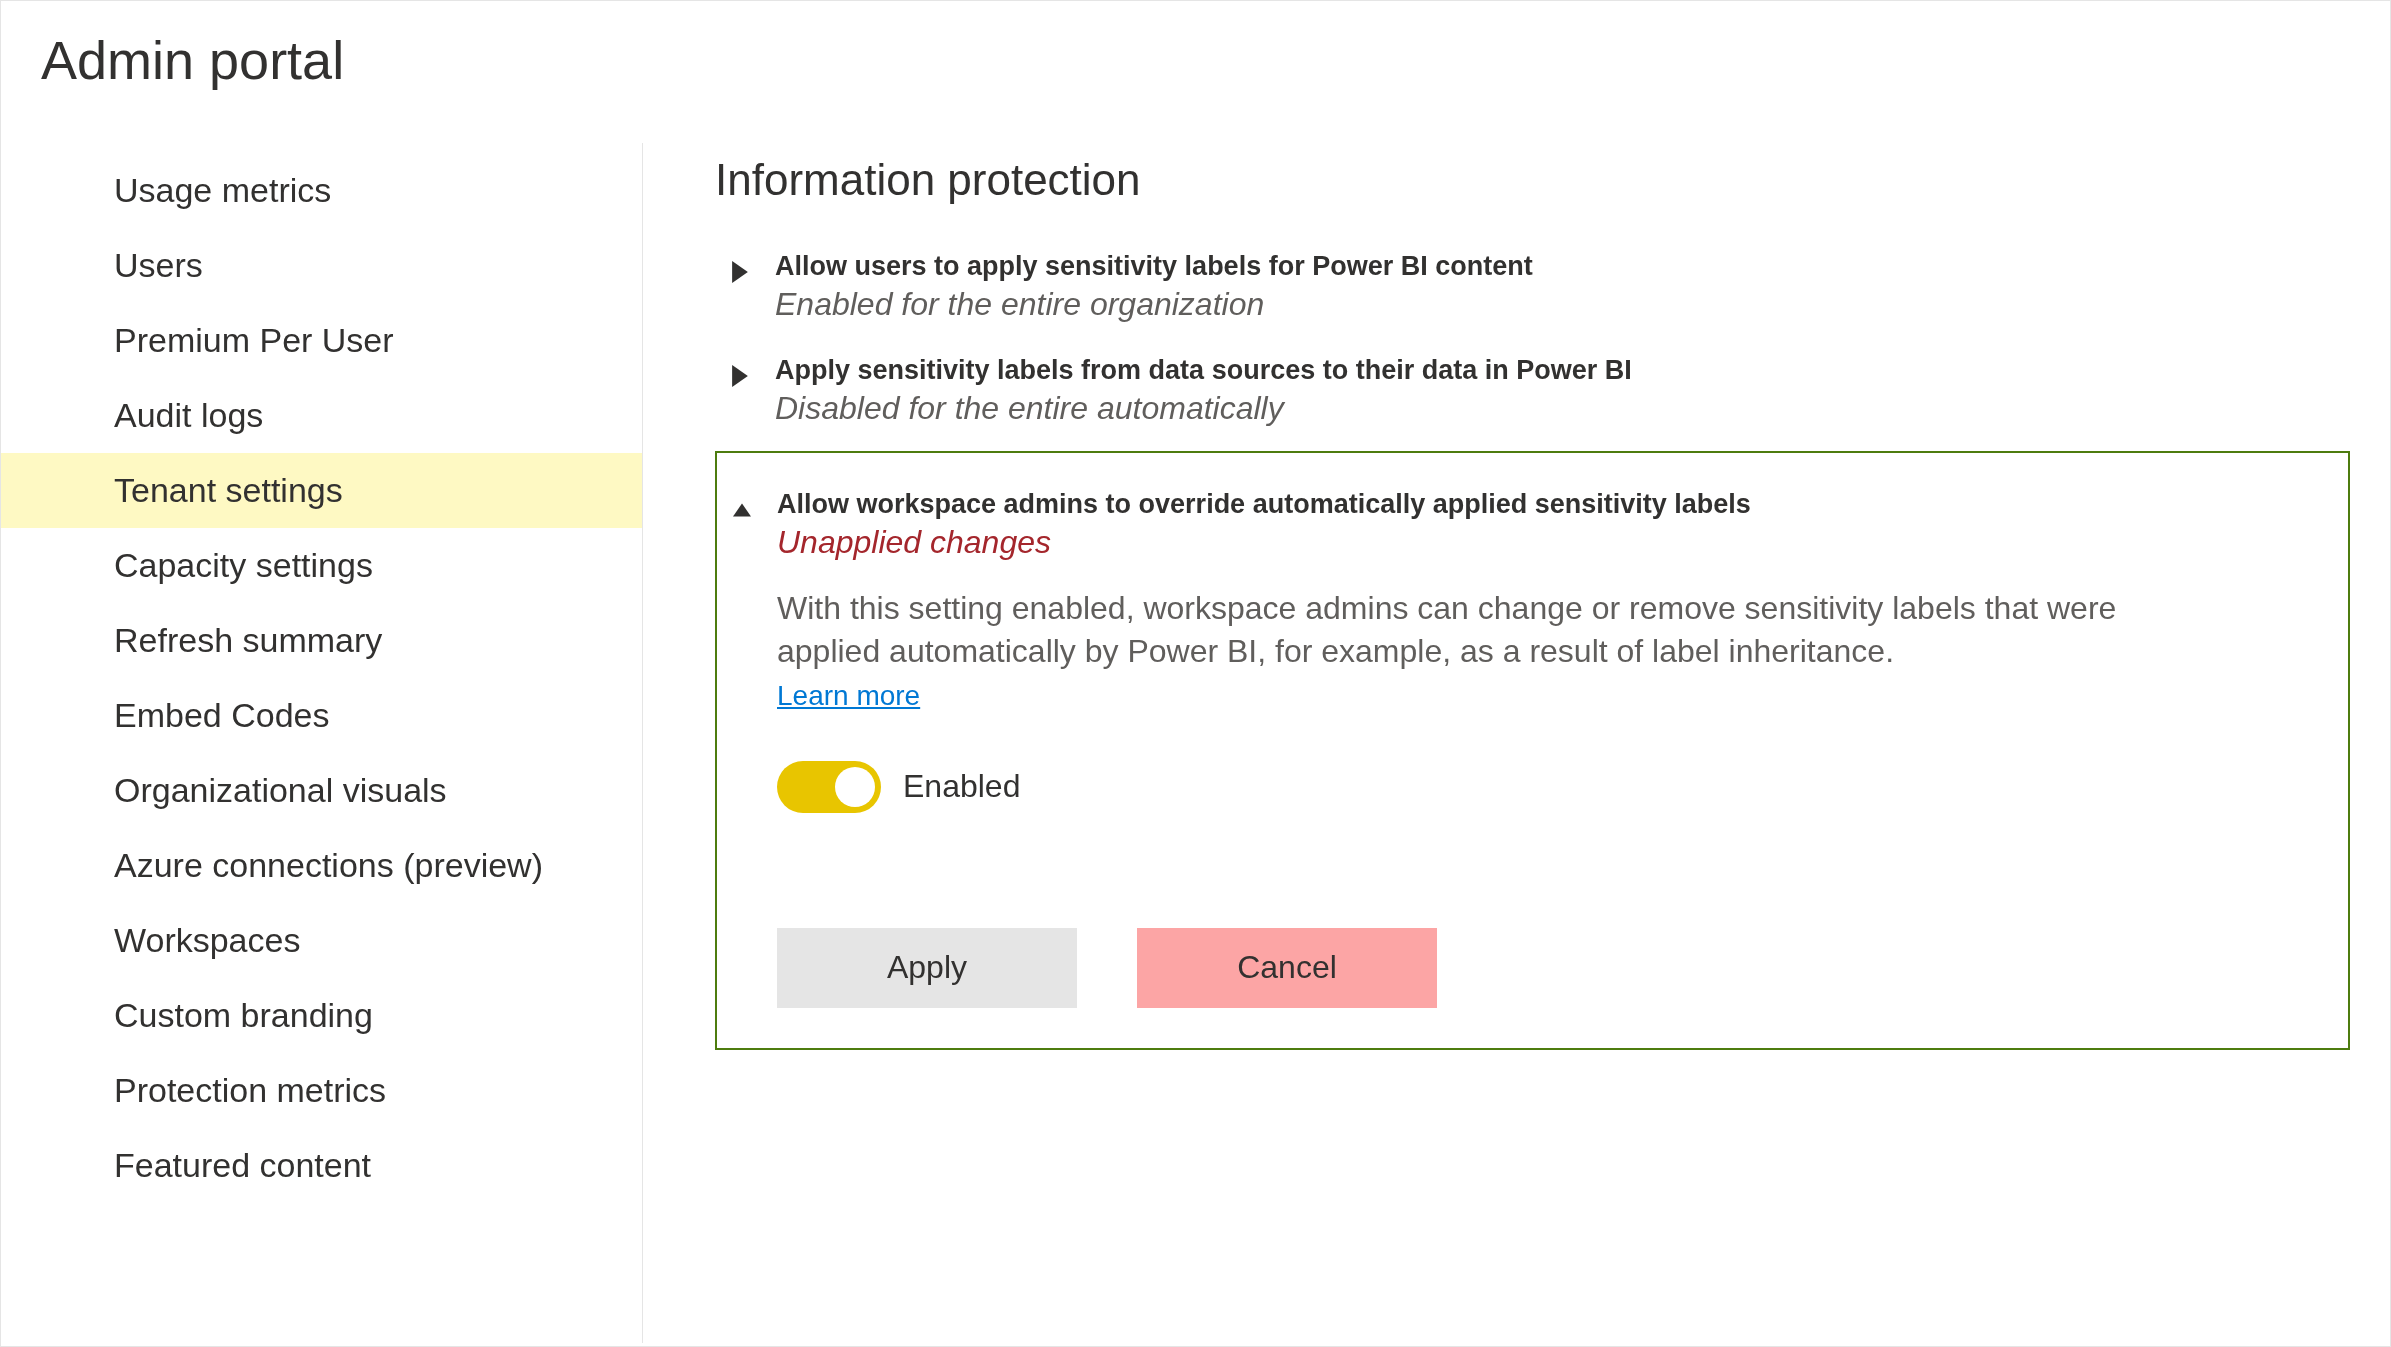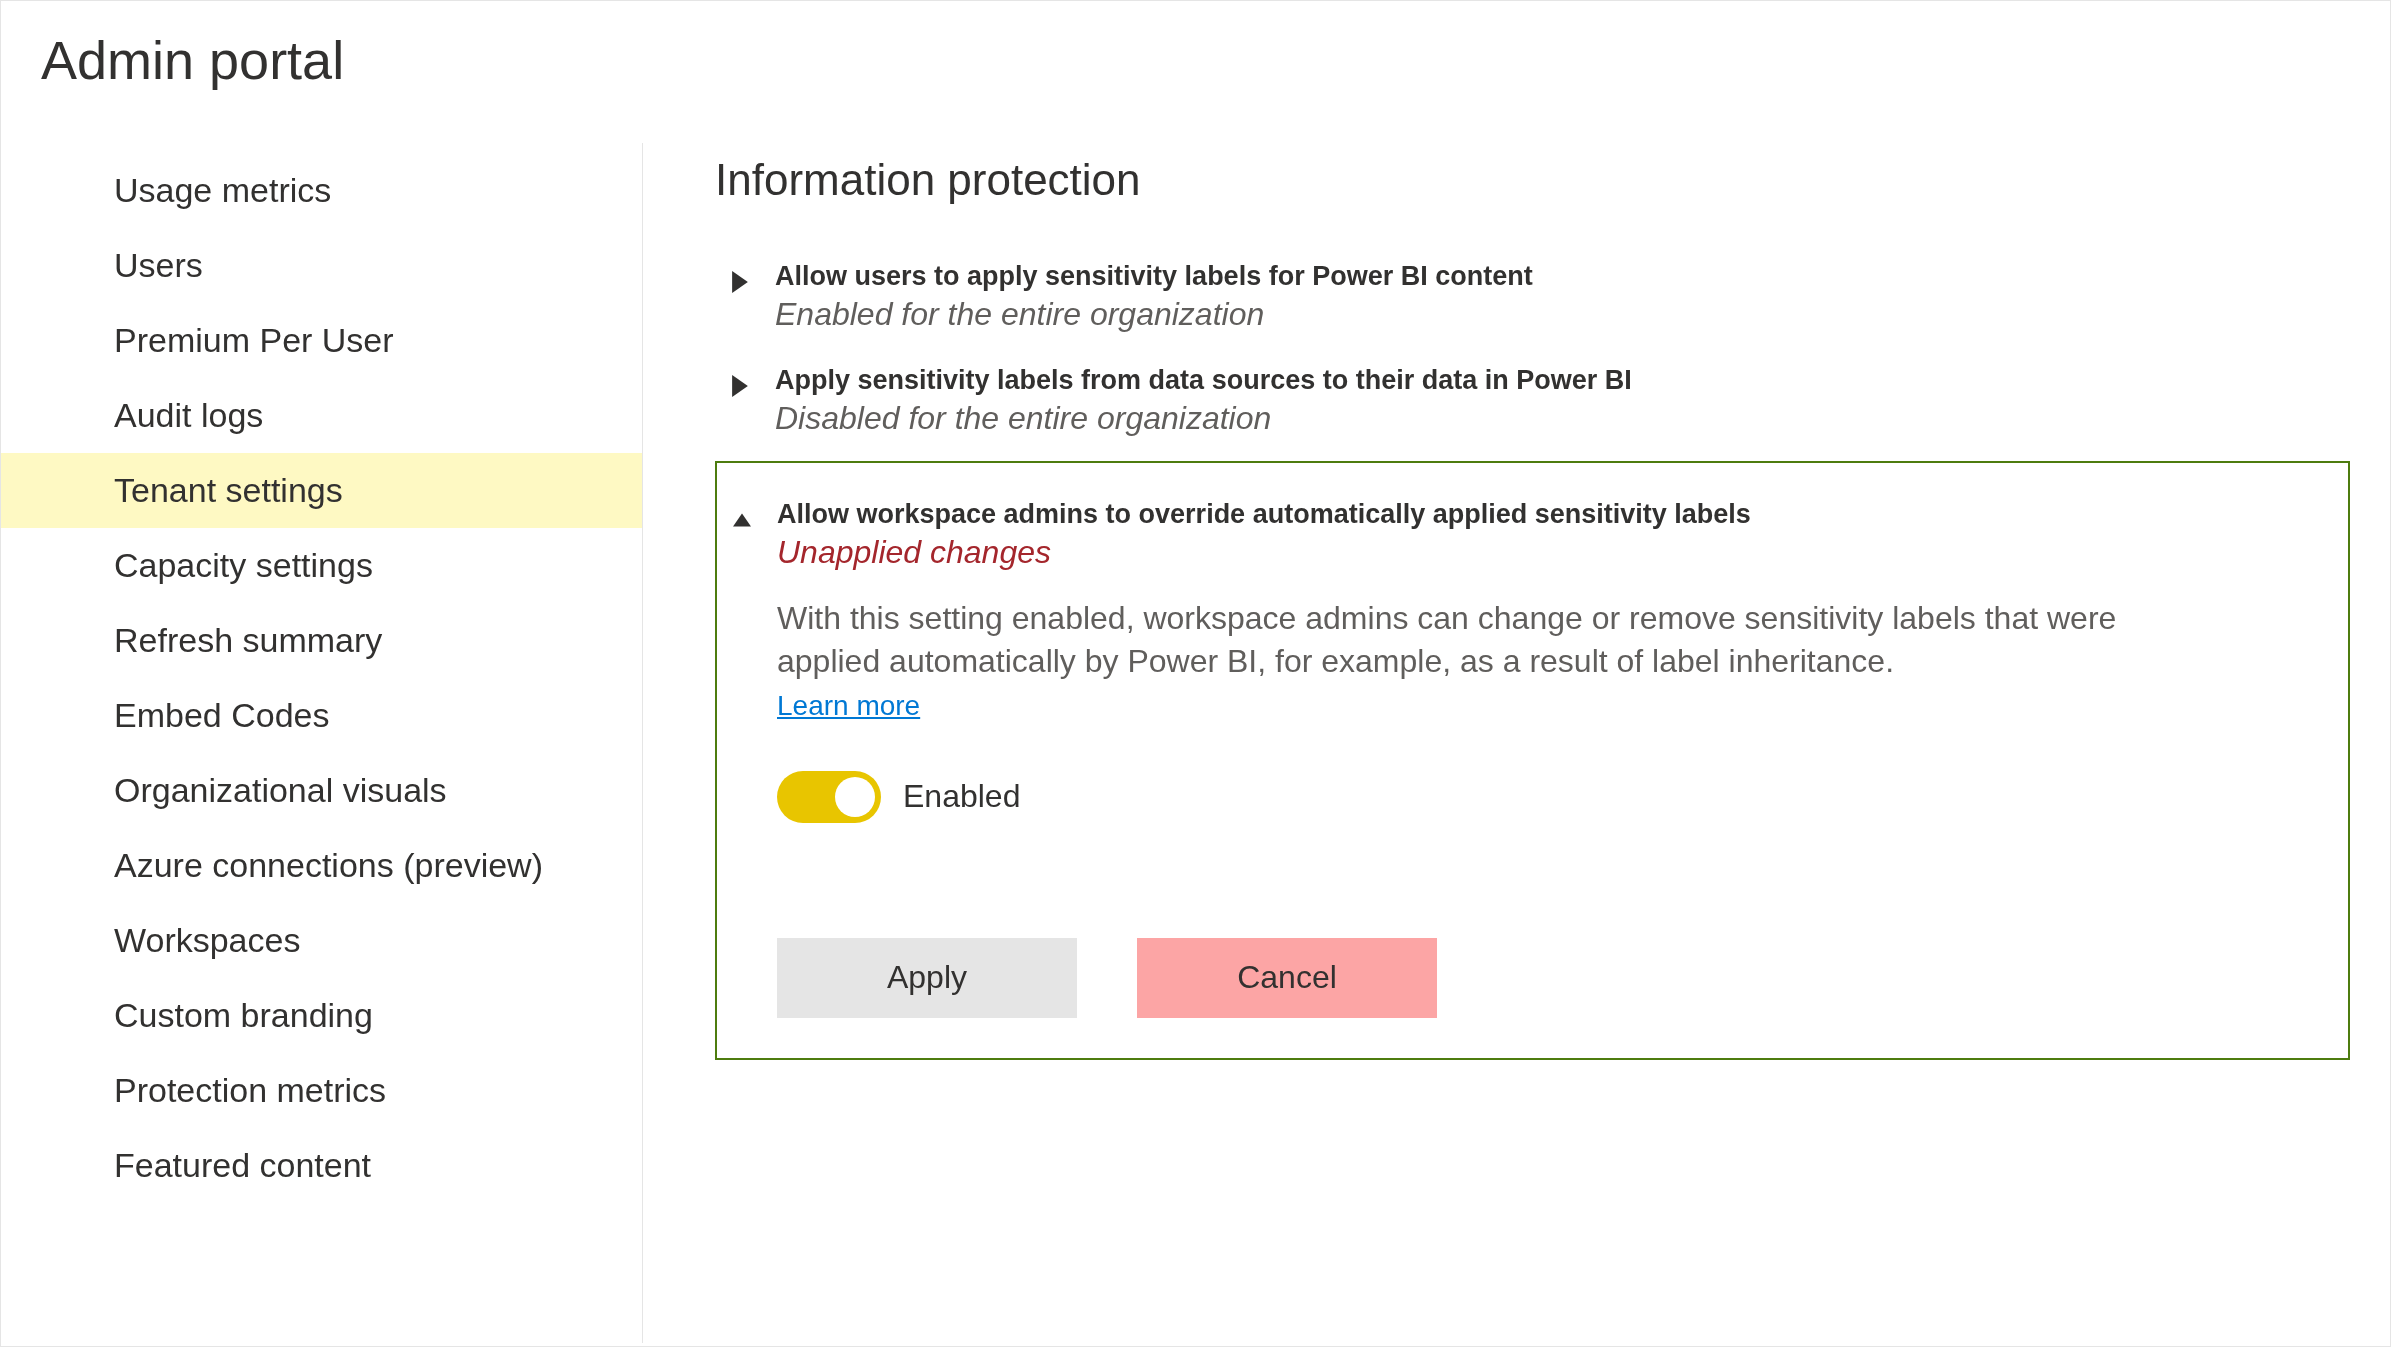--- a/index.html
+++ b/index.html
@@ -45,21 +45,21 @@
     .sidebar-item.indented {
     }
     .main {
       flex: 1;
       padding: 12px 40px 0 72px;
     }
     .section-title {
       font-size: 44px;
       font-weight: 400;
       color: #323130;
-      margin-bottom: 40px;
+      margin-bottom: 30px;
     }
     .setting-row {
       display: flex;
       align-items: flex-start;
       padding: 16px 0 16px 0;
     }
     .chevron {
       width: 30px;
       flex-shrink: 0;
       margin-top: 10px;
@@ -194,21 +194,21 @@
     </div>
 
     <div class="setting-row">
       <div class="chevron">
         <svg viewBox="0 0 10 14">
             <path d="M0 0 L10 7 L0 14 Z" fill="#323130"></path>
           </svg>
       </div>
       <div class="setting-content">
         <div class="setting-title">Apply sensitivity labels from data sources to their data in Power BI</div>
-        <div class="setting-status">Disabled for the entire organization</div>
+        <div class="setting-status">Disabled for the entire automatically</div>
       </div>
     </div>
 
     <div class="highlight-box">
       <div class="setting-row" style="padding-bottom:0;">
         <div class="chevron">
           <svg viewBox="0 0 14 10">
               <path d="M0 10 L7 0 L14 10 Z" fill="#323130"></path>
             </svg>
         </div>

